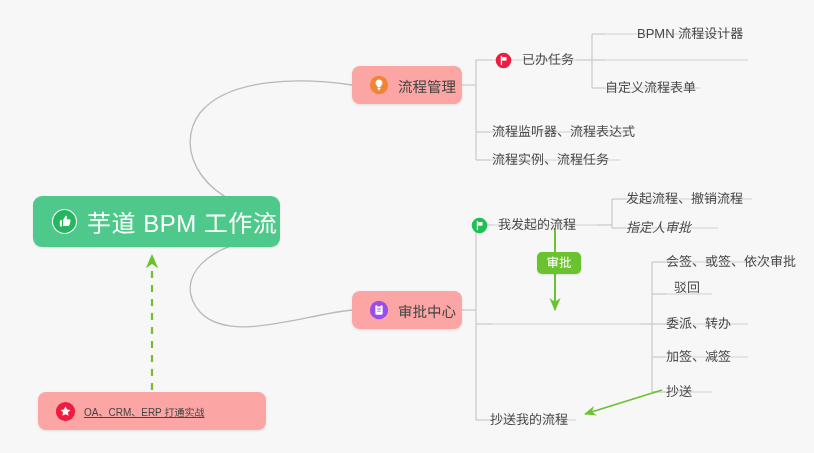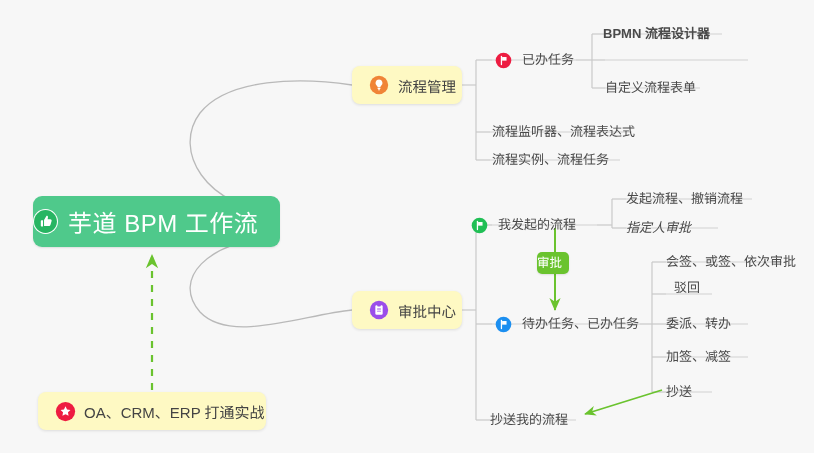--- a/index.html
+++ b/index.html
@@ -34,20 +34,21 @@
     left: 33px;
     top: 196px;
     width: 247px;
     height: 51px;
     background: #4fc98b;
     border-radius: 9px;
     box-shadow: 0 1px 2px rgba(0,0,0,0.10);
     display: flex;
     align-items: center;
     box-sizing: border-box;
+    padding-left: 19px;
   }
   .root-label {
     color: #ffffff;
     font-size: 24px;
     letter-spacing: 0.5px;
     margin-left: 10px;
     white-space: nowrap;
   }
 
   
@@ -59,21 +60,21 @@
     align-items: center;
     justify-content: center;
     flex: 0 0 auto;
   }
   .badge-ic.lg { width: 25px; height: 25px; }
   .badge-ic svg { display: block; }
 
   
   .branch-node {
     position: absolute;
-    background: #fef9c3;
+    background: #fca5a5;
     border-radius: 8px;
     box-shadow: 0 1px 3px rgba(0,0,0,0.11);
     display: flex;
     align-items: center;
     box-sizing: border-box;
     padding: 0 16px;
     height: 38px;
   }
   .branch-label {
     color: #444444;
@@ -83,21 +84,21 @@
   }
 
   #branch-process  { left: 352px; top: 66px;  width: 110px; }
   #branch-approval { left: 352px; top: 291px; width: 110px; }
   #node-integration {
     left: 38px;
     top: 392px;
     width: 228px;
     height: 38px;
   }
-  #node-integration .branch-label { font-size: 15px; }
+  #node-integration .branch-label { font-size: 10px; text-decoration: underline; }
 
   
   .leaf {
     position: absolute;
     display: flex;
     align-items: center;
     box-sizing: border-box;
     height: 26px;
     white-space: nowrap;
   }
@@ -111,22 +112,22 @@
   }
 
   
   .pill-label {
     position: absolute;
     background: #6ac32e;
     border-radius: 5px;
     color: #ffffff;
     font-size: 12.5px;
     line-height: 22px;
-    text-align: left;
-    width: 32px;
+    text-align: center;
+    width: 44px;
     height: 22px;
     left: 537px;
     top: 252px;
     box-shadow: 0 1px 2px rgba(0,0,0,0.10);
   }
 </style>
 </head>
 <body>
 
 <div id="canvas">
@@ -239,21 +240,21 @@
     <span class="badge-ic">
       <svg width="17" height="17" viewBox="0 0 24 24">
         <circle cx="12" cy="12" r="11" fill="#ed1c41"></circle>
         <path d="M9.1 6.3v11.4" stroke="#fff" stroke-width="1.8" stroke-linecap="round"></path>
         <path d="M10 7.1h6.3v5.1H10z" fill="#fff"></path>
       </svg>
     </span>
     <span class="leaf-text ic">已办任务</span>
   </div>
 
-  <div class="leaf" style="left:603px; top:21px;font-weight:bold;">
+  <div class="leaf" style="left:637px; top:21px;">
     <span class="leaf-text">BPMN 流程设计器</span>
   </div>
 
 
   <div class="leaf" style="left:605px; top:75px;">
     <span class="leaf-text">自定义流程表单</span>
   </div>
 
   <div class="leaf" style="left:492px; top:119px;">
     <span class="leaf-text">流程监听器、流程表达式</span>
@@ -275,30 +276,20 @@
   </div>
 
   <div class="leaf" style="left:626px; top:186px;">
     <span class="leaf-text">发起流程、撤销流程</span>
   </div>
 
   <div class="leaf" style="left:626px; top:215px;font-style:italic;">
     <span class="leaf-text">指定人审批</span>
   </div>
 
-  <div class="leaf" style="left:492px; top:311px;">
-    <span class="badge-ic">
-      <svg width="17" height="17" viewBox="0 0 24 24">
-        <circle cx="12" cy="12" r="11" fill="#1c8ff0"></circle>
-        <path d="M9.1 6.3v11.4" stroke="#fff" stroke-width="1.8" stroke-linecap="round"></path>
-        <path d="M10 7.1h6.3v5.1H10z" fill="#fff"></path>
-      </svg>
-    </span>
-    <span class="leaf-text ic">待办任务、已办任务</span>
-  </div>
 
   <div class="leaf" style="left:666px; top:249px;">
     <span class="leaf-text">会签、或签、依次审批</span>
   </div>
 
   <div class="leaf" style="left:666px; top:275px;margin-left:8px;">
     <span class="leaf-text">驳回</span>
   </div>
 
   <div class="leaf" style="left:666px; top:311px;">

